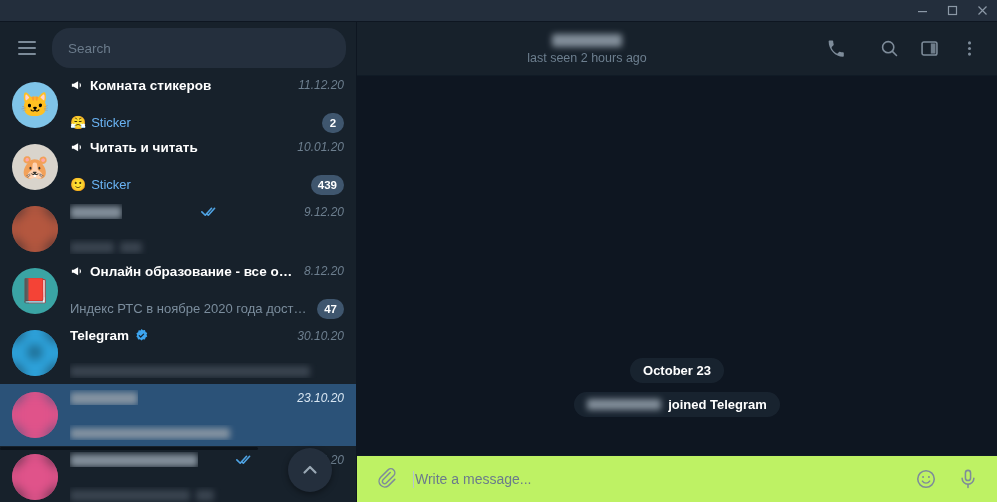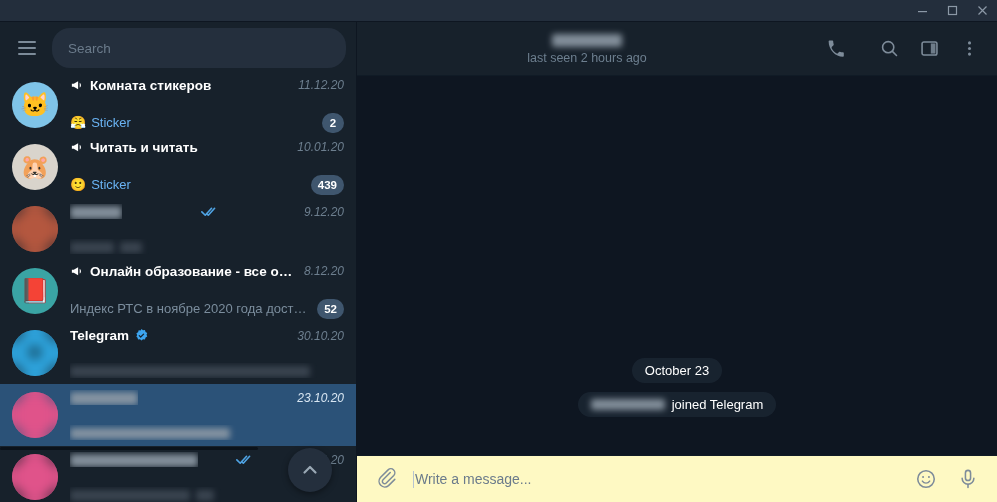--- a/index.html
+++ b/index.html
@@ -180,25 +180,26 @@
     align-items: center; justify-content: flex-end;
     padding-bottom: 38px; gap: 9px;
     overflow: hidden;
   }
   .svc-pill {
     background: #1c2733cc;
     color: #ffffff; font-size: 13px;
     padding: 5px 13px; border-radius: 13px;
     display: flex; align-items: center; gap: 0px;
     white-space: nowrap;
+    font-weight: bold;
   }
 
   .composer {
     height: 47px; flex: 0 0 47px;
-    background: #fef9c3;
+    background: #bef264;
     display: flex; align-items: center;
     padding: 0 14px 0 16px; gap: 10px;
     border-top: 1px solid #101b26;
   }
   .comp-btn {
     width: 30px; height: 30px; flex: 0 0 30px;
     display: flex; align-items: center; justify-content: center;
     cursor: pointer; border-radius: 5px;
   }
   .comp-input {
@@ -306,21 +307,21 @@
             <div class="rowmain">
               <div class="rowline top">
                 <svg width="15" height="15" viewBox="0 0 24 24" class="megaphone">
                   <path d="M3 9v5h3l7 4V5L6 9H3zm14.5 2.5c0-1.6-.8-3-2-3.8v7.6c1.2-.8 2-2.2 2-3.8z" fill="#ffffff"></path>
                 </svg>
                 <div class="rowname">Онлайн образование - все о т...</div>
                 <div class="rowtime">8.12.20</div>
               </div>
               <div class="rowline">
                 <div class="rowmsg">Индекс РТС в ноябре 2020 года достиг ...</div>
-                <div class="badge">52</div>
+                <div class="badge">47</div>
               </div>
             </div>
           </div>
           <div class="chatrow">
             <div class="avatar blurred" style="background: rgb(46, 166, 224);">✈</div>
             <div class="rowmain">
               <div class="rowline top">
                 <div class="rowname">Telegram</div>
                 <svg width="15" height="15" viewBox="0 0 24 24" class="verified">
                   <path d="M12 1.5l2.4 2 3.1-.3 1 3 2.7 1.6-1.2 2.9 1.2 2.9-2.7 1.6-1 3-3.1-.3-2.4 2-2.4-2-3.1.3-1-3L3.8 14l1.2-2.9L3.8 8.2l2.7-1.6 1-3 3.1.3z" fill="#3da5f0"></path>

